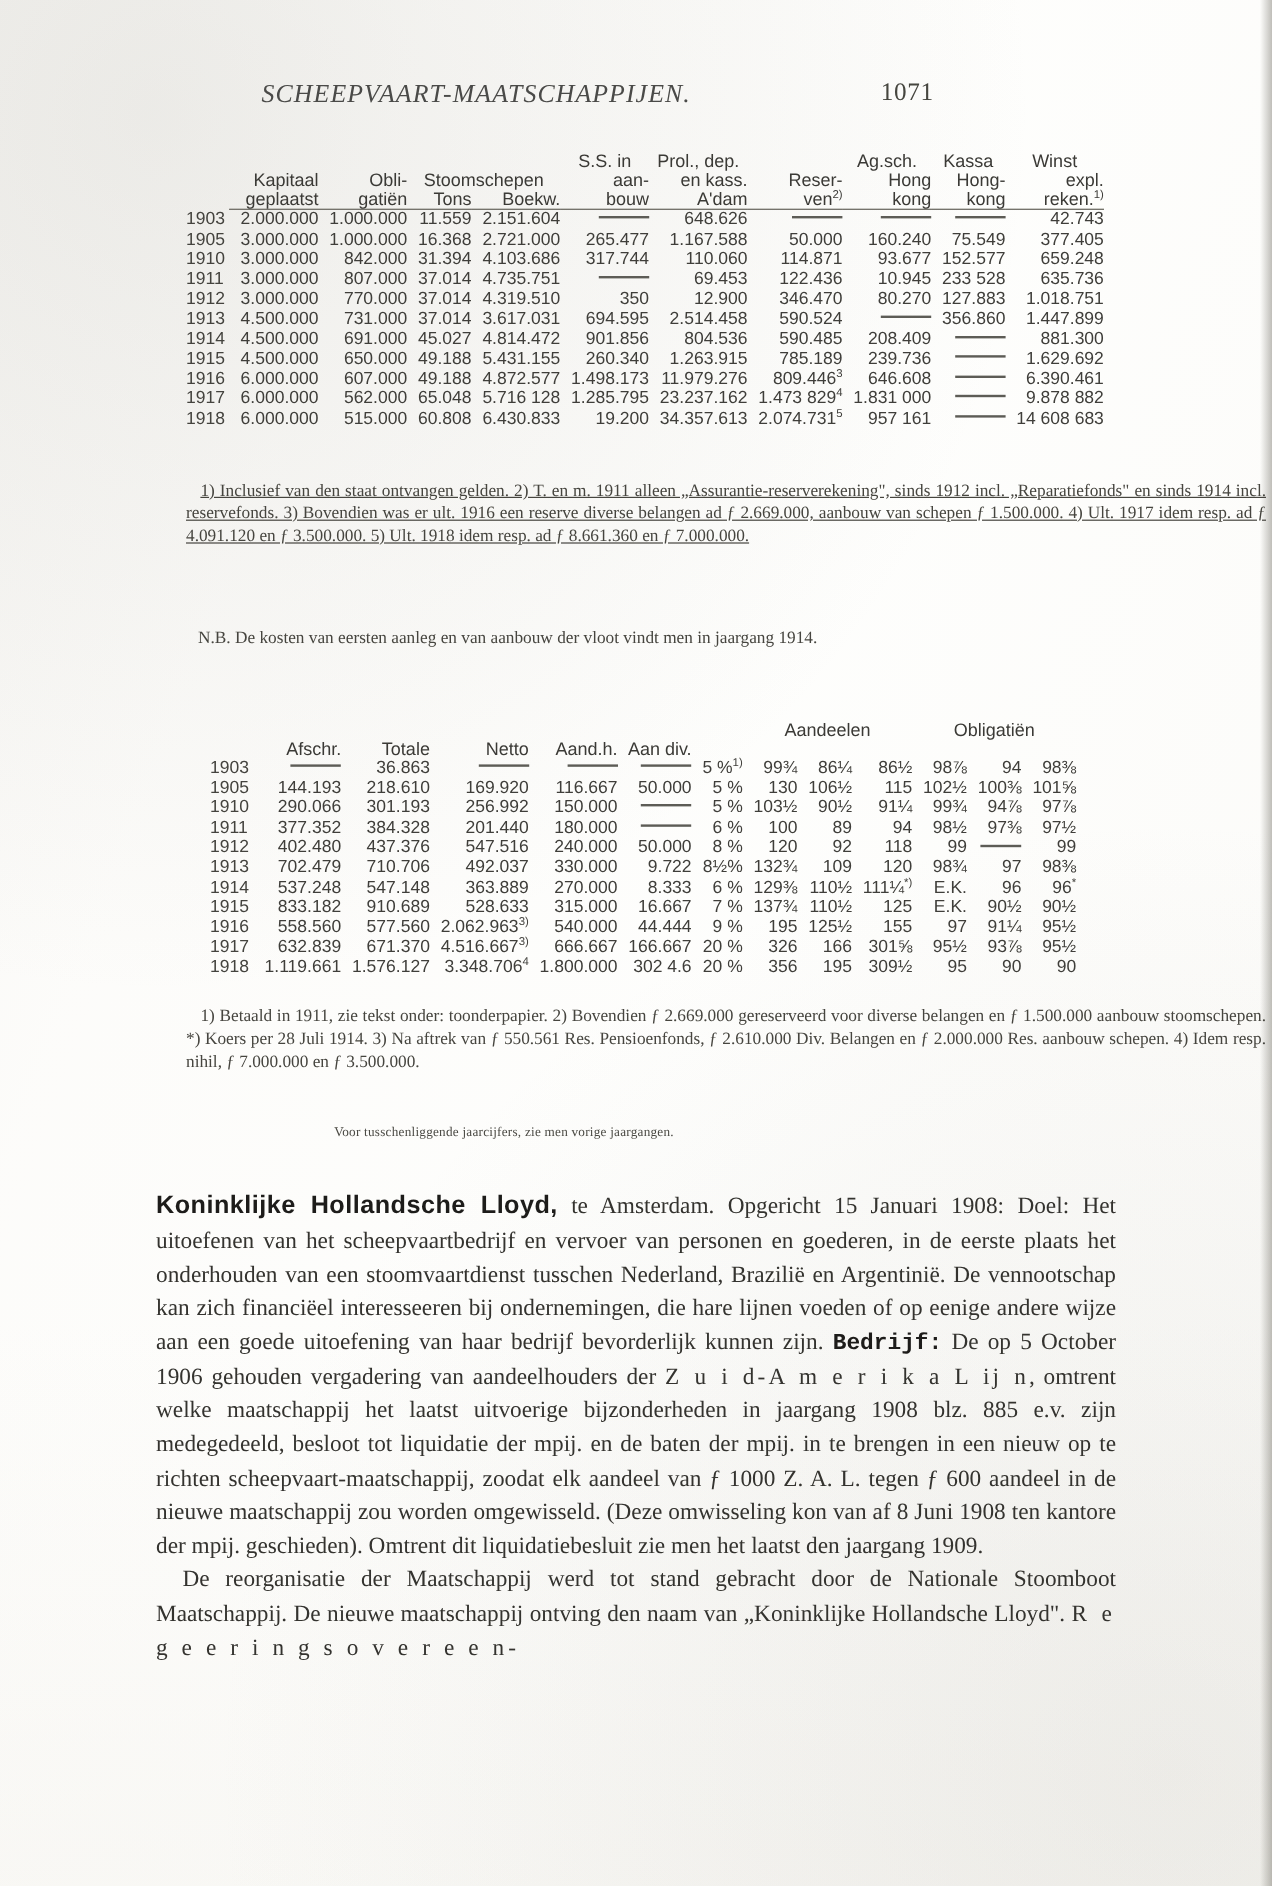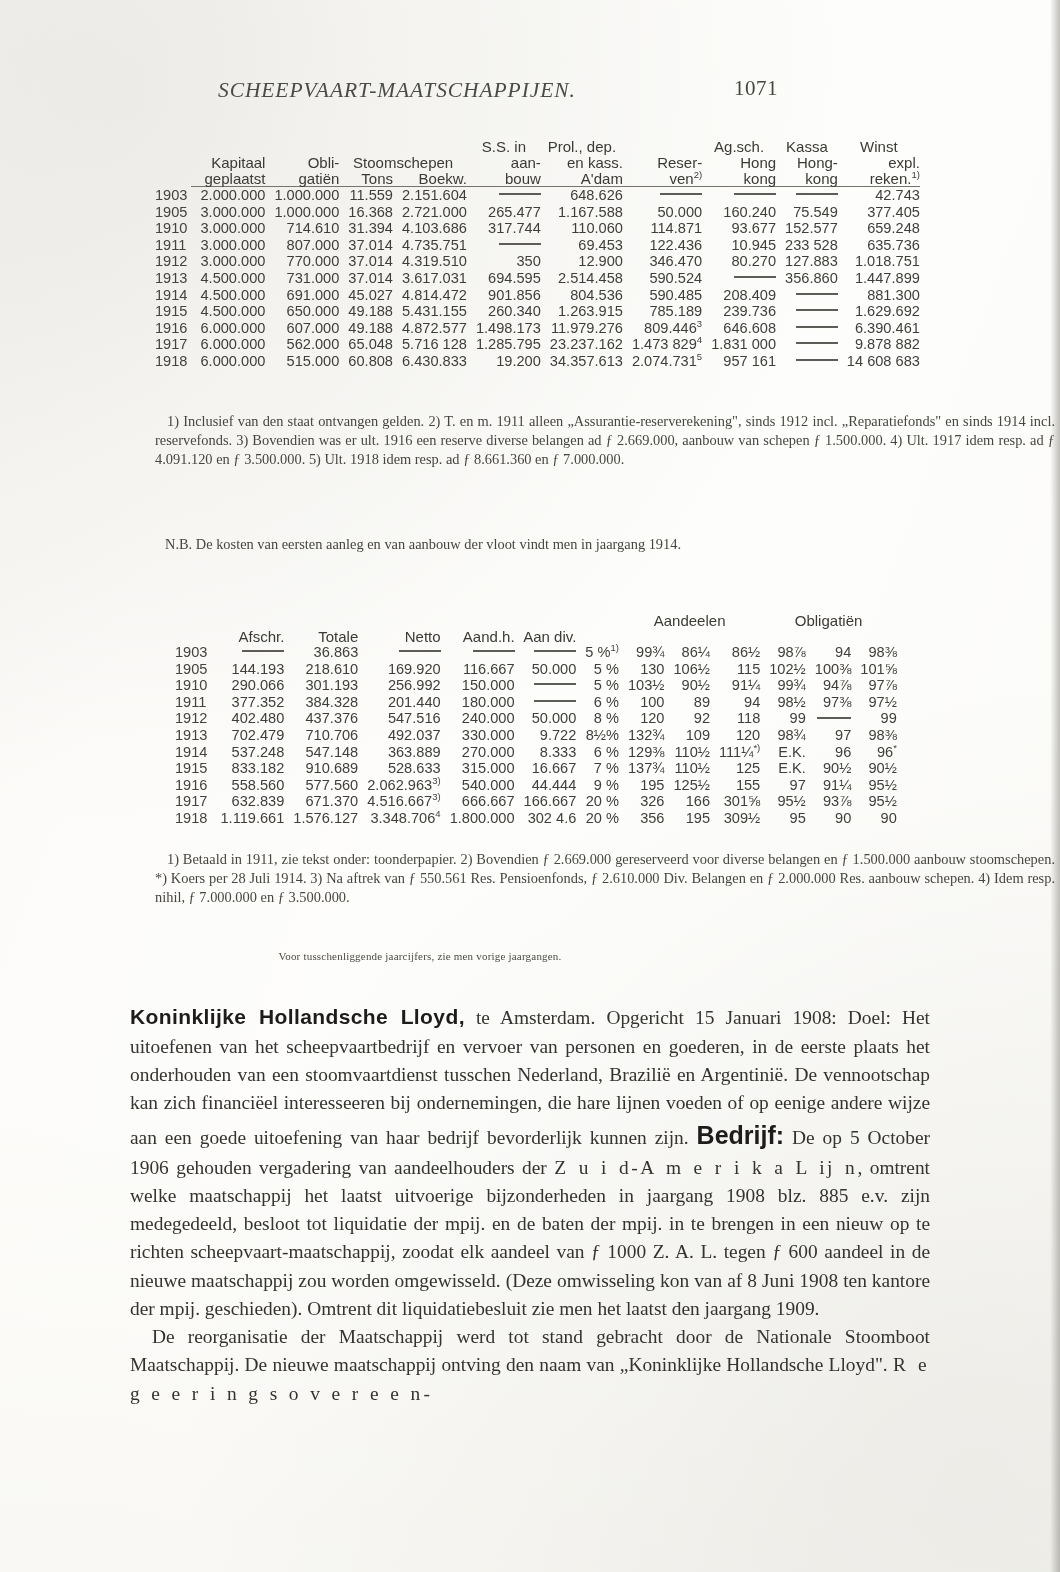--- a/index.html
+++ b/index.html
@@ -34,21 +34,21 @@
       linear-gradient(0deg, rgba(240,238,232,0.35), rgba(255,255,255,0) 30%);
   }
   .edge-right {
     position: absolute;
     top: 0; right: 0; bottom: 0;
     width: 10px;
     background: linear-gradient(90deg, rgba(190,188,180,0.0), rgba(140,138,130,0.55));
   }
   .content {
     position: absolute;
-    left: 0; top: 12px;
+    left: 0; top: 0;
     width: 840px;
   }
 
   
   .header {
     position: relative;
     height: 48px;
     margin-top: 62px;
   }
   .running-title {
@@ -132,21 +132,21 @@
 
   
   .note {
     position: absolute;
     font-size: 14.4px;
     line-height: 1.33;
     color: #46453f;
     text-align: justify;
     font-family: "Liberation Serif", "DejaVu Serif", serif;
   }
-  .note-1 { left: 155px; top: 400px; width: 900px; text-indent: 12px; }
+  .note-1 { left: 155px; top: 400px; width: 900px; text-indent: 12px; text-decoration: underline; }
   .note-nb { left: 155px; top: 523px; width: 900px; text-indent: 10px; }
   .note-2 { left: 155px; top: 838px; width: 900px; text-indent: 12px; }
   .note-center {
     position: absolute;
     left: 0; right: 0;
     top: 938px;
     text-align: center;
     font-size: 11px;
     color: #4a4943;
     letter-spacing: 0.2px;
@@ -168,23 +168,23 @@
   .prose p + p { text-indent: 22px; }
   .company-name {
     font-family: "Liberation Sans", "DejaVu Sans", sans-serif;
     font-weight: bold;
     font-size: 21px;
     letter-spacing: 0.4px;
     color: #17161408;
     color: #1d1c1a;
   }
   .bold-label {
-    font-family: Liberation Sans, sans-serif;
+    font-family: Liberation Mono, monospace;
     font-weight: bold;
-    font-size: 25px;
+    font-size: 19px;
     color: #1d1c1a;
   }
   .spaced { letter-spacing: 2.6px; }
   .spaced-wide { letter-spacing: 3.4px; }
 </style>
 </head>
 <body>
 
 <div class="page">
   <div class="edge-right"></div>
@@ -261,21 +261,21 @@
               <td class="num">265.477</td>
               <td class="num">1.167.588</td>
               <td class="num">50.000</td>
               <td class="num">160.240</td>
               <td class="num">75.549</td>
               <td class="num">377.405</td>
             </tr>
             <tr>
               <td class="yr">1910</td>
               <td class="num">3.000.000</td>
-              <td class="num">714.610</td>
+              <td class="num">842.000</td>
               <td class="num">31.394</td>
               <td class="num">4.103.686</td>
               <td class="num">317.744</td>
               <td class="num">110.060</td>
               <td class="num">114.871</td>
               <td class="num">93.677</td>
               <td class="num">152.577</td>
               <td class="num">659.248</td>
             </tr>
             <tr>

